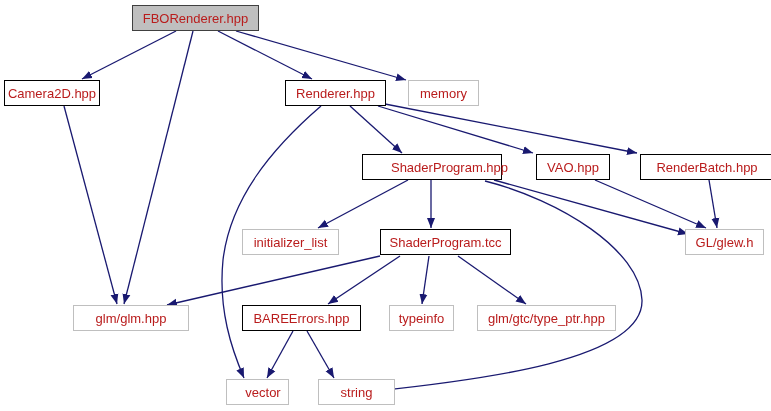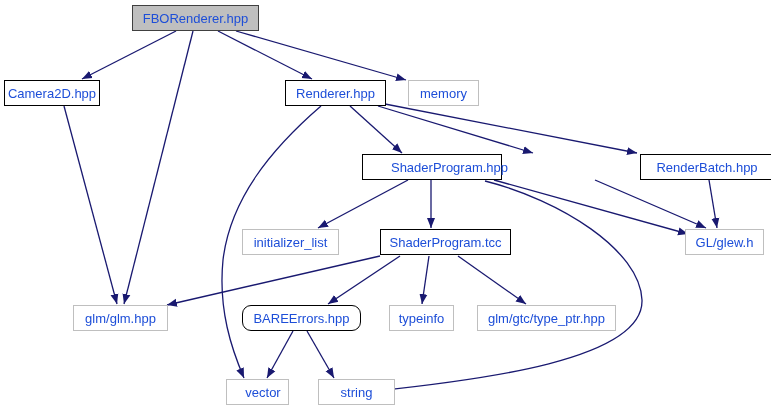--- a/index.html
+++ b/index.html
@@ -1,18 +1,18 @@
 <!DOCTYPE html>
 <html><head>
 <meta charset="utf-8">
 <style>
   html, body { margin: 0; padding: 0; background: #ffffff; }
   body { width: 771px; height: 411px; position: relative; overflow: hidden; font-family: "Liberation Sans", sans-serif; }
   #graph { position: absolute; left: 0; top: 0; width: 771px; height: 411px; }
-  .node { position: absolute; box-sizing: border-box; height: 26px; display: flex; align-items: center; justify-content: center; font-size: 13px; color: #1d4ed8; white-space: nowrap; background: #fff; }
+  .node { position: absolute; box-sizing: border-box; height: 26px; display: flex; align-items: center; justify-content: center; font-size: 13px; color: #b91c1c; white-space: nowrap; background: #fff; }
   .node.local { border: 1px solid #000; }
   .node.external { border: 1px solid #bfbfbf; }
   .node.root { border: 1px solid #404040; background: #bfbfbf; }
   svg { position: absolute; left: 0; top: 0; }
 </style>
 </head>
 <body>
 
 <div id="graph">
   <svg id="edges" width="771" height="411">
@@ -42,23 +42,24 @@
       <path d="M458,256 L526,304" fill="none" stroke="#191970" stroke-width="1.3" marker-end="url(#arrow)"></path>
       <path d="M293,331 L267,378" fill="none" stroke="#191970" stroke-width="1.3" marker-end="url(#arrow)"></path>
       <path d="M307,331 L334,378" fill="none" stroke="#191970" stroke-width="1.3" marker-end="url(#arrow)"></path>
     </svg>
 
   <div class="node root" style="left:132px;top:5px;width:127px;">FBORenderer.hpp</div>
   <div class="node local" style="left:4px;top:80px;width:96px;">Camera2D.hpp</div>
   <div class="node local" style="left:285px;top:80px;width:101px;">Renderer.hpp</div>
   <div class="node external" style="left:408px;top:80px;width:71px;">memory</div>
   <div class="node local" style="left:362px;top:154px;width:140px;padding-left:35px;">ShaderProgram.hpp</div>
+  <div class="node local" style="left:536px;top:154px;width:74px;">VAO.hpp</div>
   <div class="node local" style="left:640px;top:154px;width:134px;">RenderBatch.hpp</div>
   <div class="node external" style="left:242px;top:229px;width:97px;text-align:center;">initializer_list</div>
   <div class="node local" style="left:364px;top:229px;width:131px;margin-left:16px;">ShaderProgram.tcc</div>
   <div class="node external" style="left:685px;top:229px;width:79px;">GL/glew.h</div>
-  <div class="node external" style="left:73px;top:305px;width:95px;">glm/glm.hpp</div>
-  <div class="node local" style="left:242px;top:305px;width:119px;border-radius:9px;">BAREErrors.hpp</div>
+  <div class="node external" style="left:73px;top:305px;width:116px;">glm/glm.hpp</div>
+  <div class="node local" style="left:242px;top:305px;width:119px;">BAREErrors.hpp</div>
   <div class="node external" style="left:389px;top:305px;width:65px;">typeinfo</div>
   <div class="node external" style="left:477px;top:305px;width:139px;">glm/gtc/type_ptr.hpp</div>
   <div class="node external" style="left:226px;top:379px;width:63px;padding-left:11px;">vector</div>
   <div class="node external" style="left:318px;top:379px;width:77px;">string</div>
 </div>
 
 </body></html>

